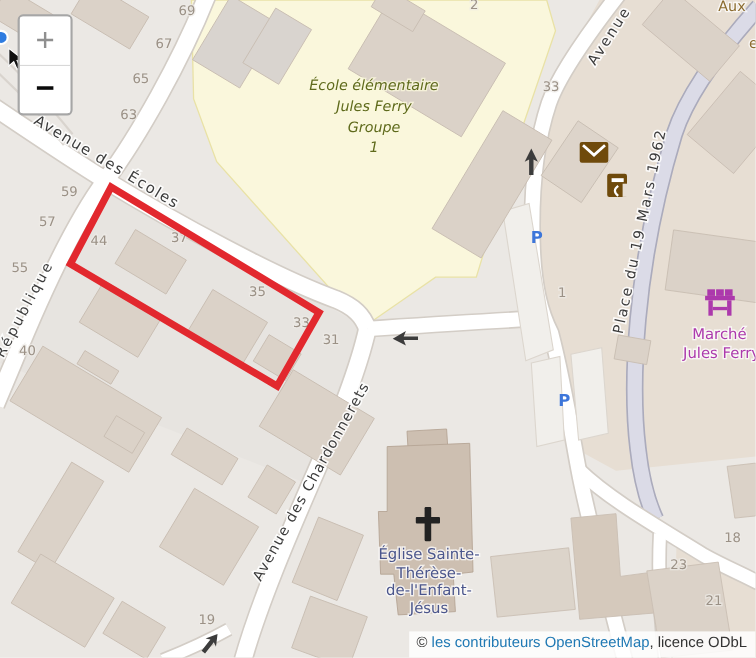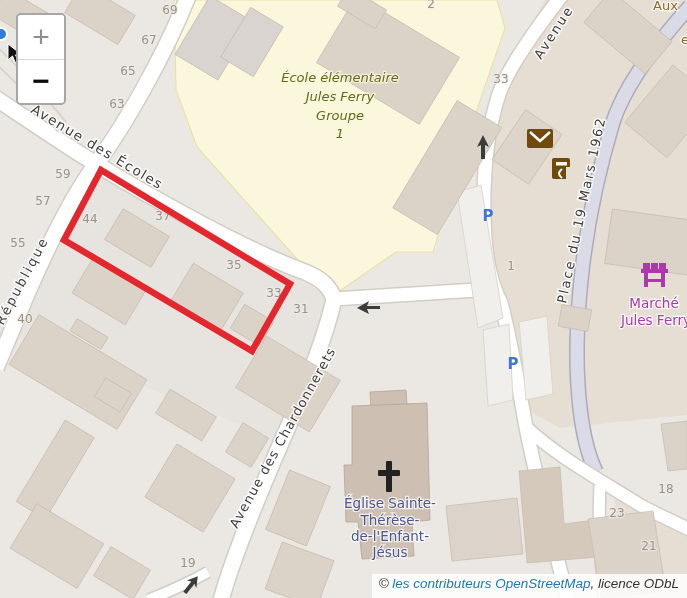--- a/index.html
+++ b/index.html
@@ -24,21 +24,21 @@
             font-family:"Liberation Sans",sans-serif;}
   .zoom-btn{flex:1;display:flex;align-items:center;justify-content:center;
             font-size:30px;line-height:1;cursor:pointer;background:#fff;border:none;padding:0;}
   .zoom-in{color:#8F8F8F;border-bottom:1px solid #D8D8D8;}
   .zoom-out{color:#0a0a0a;font-weight:bold;}
 
   
   .attribution{position:absolute;right:0;bottom:0;height:19px;
                background:rgba(255,255,255,.85);padding:2px 8px 3px 7px;
                font-family:"Liberation Sans",sans-serif;font-size:13.5px;color:#333;
-               white-space:nowrap;font-style:italic;}
+               white-space:nowrap;}
   .attribution a{color:#2079B4;text-decoration:none;cursor:pointer;}
 </style>
 </head>
 <body>
 
 <div class="stage">
 
 <svg width="687" height="598" viewBox="0 0 687 598">
 
   <rect x="0" y="0" width="687" height="598" fill="#EBE8E4"></rect>

